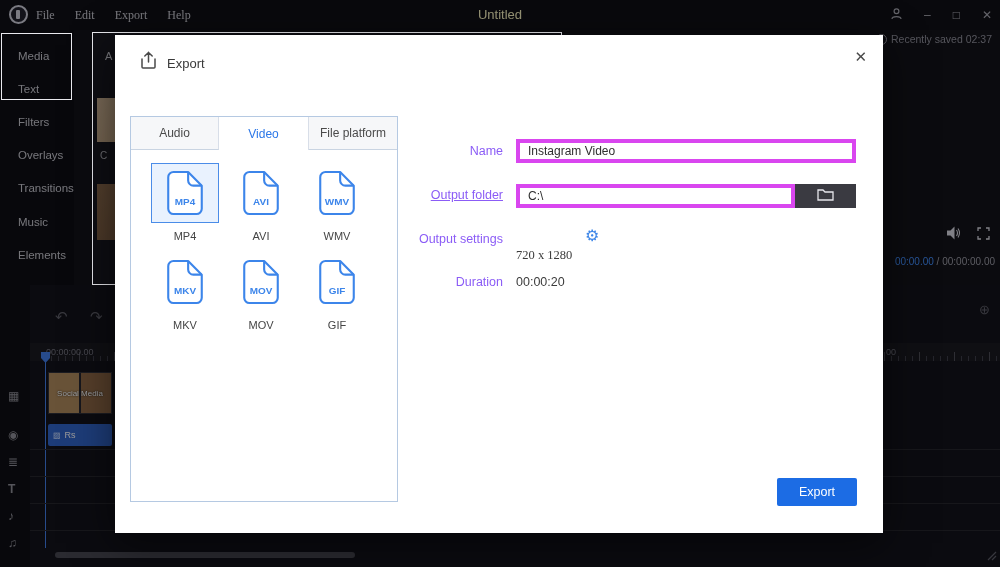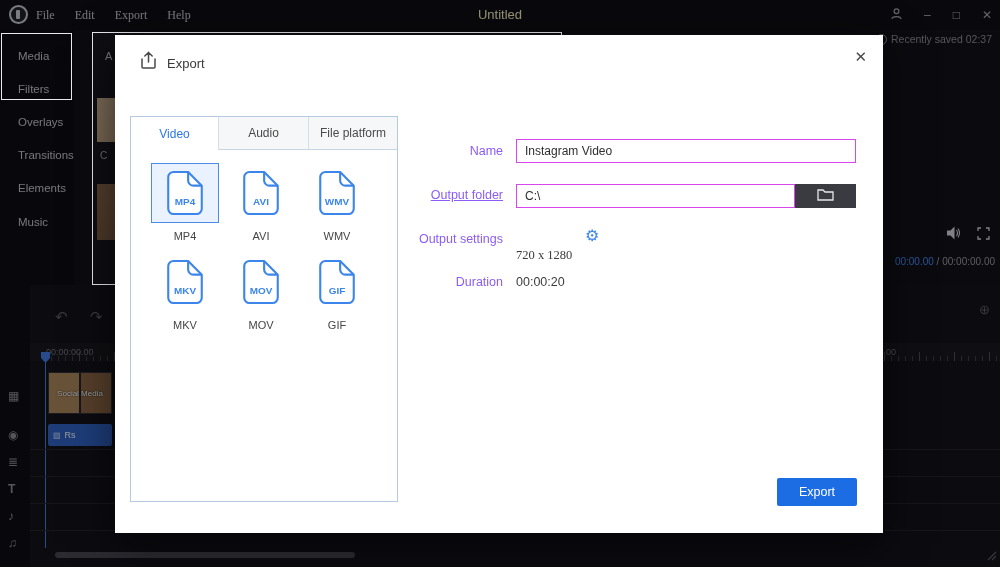--- a/index.html
+++ b/index.html
@@ -93,21 +93,21 @@
   .tile { position:absolute; width:68px; text-align:center; cursor:pointer; }
   .tile .icon-box { width:68px; height:60px; display:flex; align-items:center; justify-content:center;
                     border:1px solid transparent; }
   .tile.selected .icon-box { background:#e9f2fe; border-color:#4a8ce8; }
   .tile .flabel { margin-top:7px; font-size:11px; color:#454545; }
   .t1{left:20px;top:46px;} .t2{left:96px;top:46px;} .t3{left:172px;top:46px;}
   .t4{left:20px;top:135px;} .t5{left:96px;top:135px;} .t6{left:172px;top:135px;}
   .doc-ic text { font-family:"Liberation Sans",sans-serif; font-size:9.5px; font-weight:bold; fill:#3c85ea; }
 
   .frm-label { position:absolute; left:260px; width:128px; text-align:right; color:#8b5cf6; }
-  .frm-input { position:absolute; left:401px; height:24px; border:1px solid #d946ef; background:#fff;
+  .frm-input { position:absolute; left:401px; height:24px; border:4px solid #d946ef; background:#fff;
                font-family:"Liberation Sans",sans-serif; font-size:12px; padding:0 8px; color:#2f2f2f; outline:none; }
   .name-input { top:104px; width:340px; }
   .folder-input { top:149px; width:279px; }
   .folder-btn { position:absolute; left:680px; top:149px; width:61px; height:24px; background:#3a3a41;
                 display:flex; align-items:center; justify-content:center; cursor:pointer; border:none; }
   .settings-val { position:absolute; left:401px; top:213px; color:#3c3c3c;font-family:Liberation Serif, serif; }
   .gear { position:absolute; left:470px; top:191px; font-size:16px; color:#3f87e8; cursor:pointer; }
   .duration-val { position:absolute; left:401px; top:240px; color:#3c3c3c; }
   .export-btn { position:absolute; left:662px; top:443px; width:80px; height:28px; background:#1c6ce4; color:#fff;
                 font-size:12.5px; border:none; border-radius:2px; cursor:pointer; font-family:"Liberation Sans",sans-serif; }
@@ -139,25 +139,26 @@
     </div>
   </div>
 
   <div class="recent">
     <span class="check-circle">✓</span>
     <span>Recently saved 02:37</span>
   </div>
 
   <div class="sidebar">
     <div class="item">Media</div>
+    <div class="item">Text</div>
     <div class="item">Filters</div>
     <div class="item">Overlays</div>
     <div class="item">Transitions</div>
+    <div class="item">Music</div>
     <div class="item">Elements</div>
-    <div class="item">Music</div>
   </div>
 
   <div class="media-panel">
     <div class="mp-a">A</div>
     <div class="mp-thumb1"></div>
     <div class="mp-c">C</div>
     <div class="mp-thumb2"></div>
   </div>
 
   <div class="hl-box hl-sidebar"></div>
@@ -231,22 +232,22 @@
       <svg width="22" height="20" viewBox="0 0 22 20" fill="none" stroke="#4a4a4a" stroke-width="1.5" stroke-linecap="round" stroke-linejoin="round">
           <path d="M4 9 V17 Q4 18 5 18 H16 Q17 18 17 17 V9"></path>
           <path d="M10.5 12 V2.5 M10.5 2.5 L6.8 6 M10.5 2.5 L14.2 6"></path>
         </svg>
     </span>
     <div class="dlg-title">Export</div>
     <span class="dlg-close">✕</span>
 
     <div class="fmt-panel">
       <div class="tabs">
+        <div class="tab">Audio</div>
         <div class="tab active">Video</div>
-        <div class="tab">Audio</div>
         <div class="tab">File platform</div>
       </div>
 
       <div class="tile t1 selected">
         <div class="icon-box">
             <svg class="doc-ic" width="36" height="44" viewBox="0 0 34 42">
               <path d="M6 1 H20 L33 14 V36 a5 5 0 0 1 -5 5 H6 a5 5 0 0 1 -5 -5 V6 a5 5 0 0 1 5 -5 Z" fill="#fff" stroke="#3c85ea" stroke-width="2" stroke-linejoin="round"></path>
               <path d="M20 1 v8 a5 5 0 0 0 5 5 h8" fill="none" stroke="#3c85ea" stroke-width="2"></path>
               <text x="17" y="32" text-anchor="middle">MP4</text>
             </svg>

